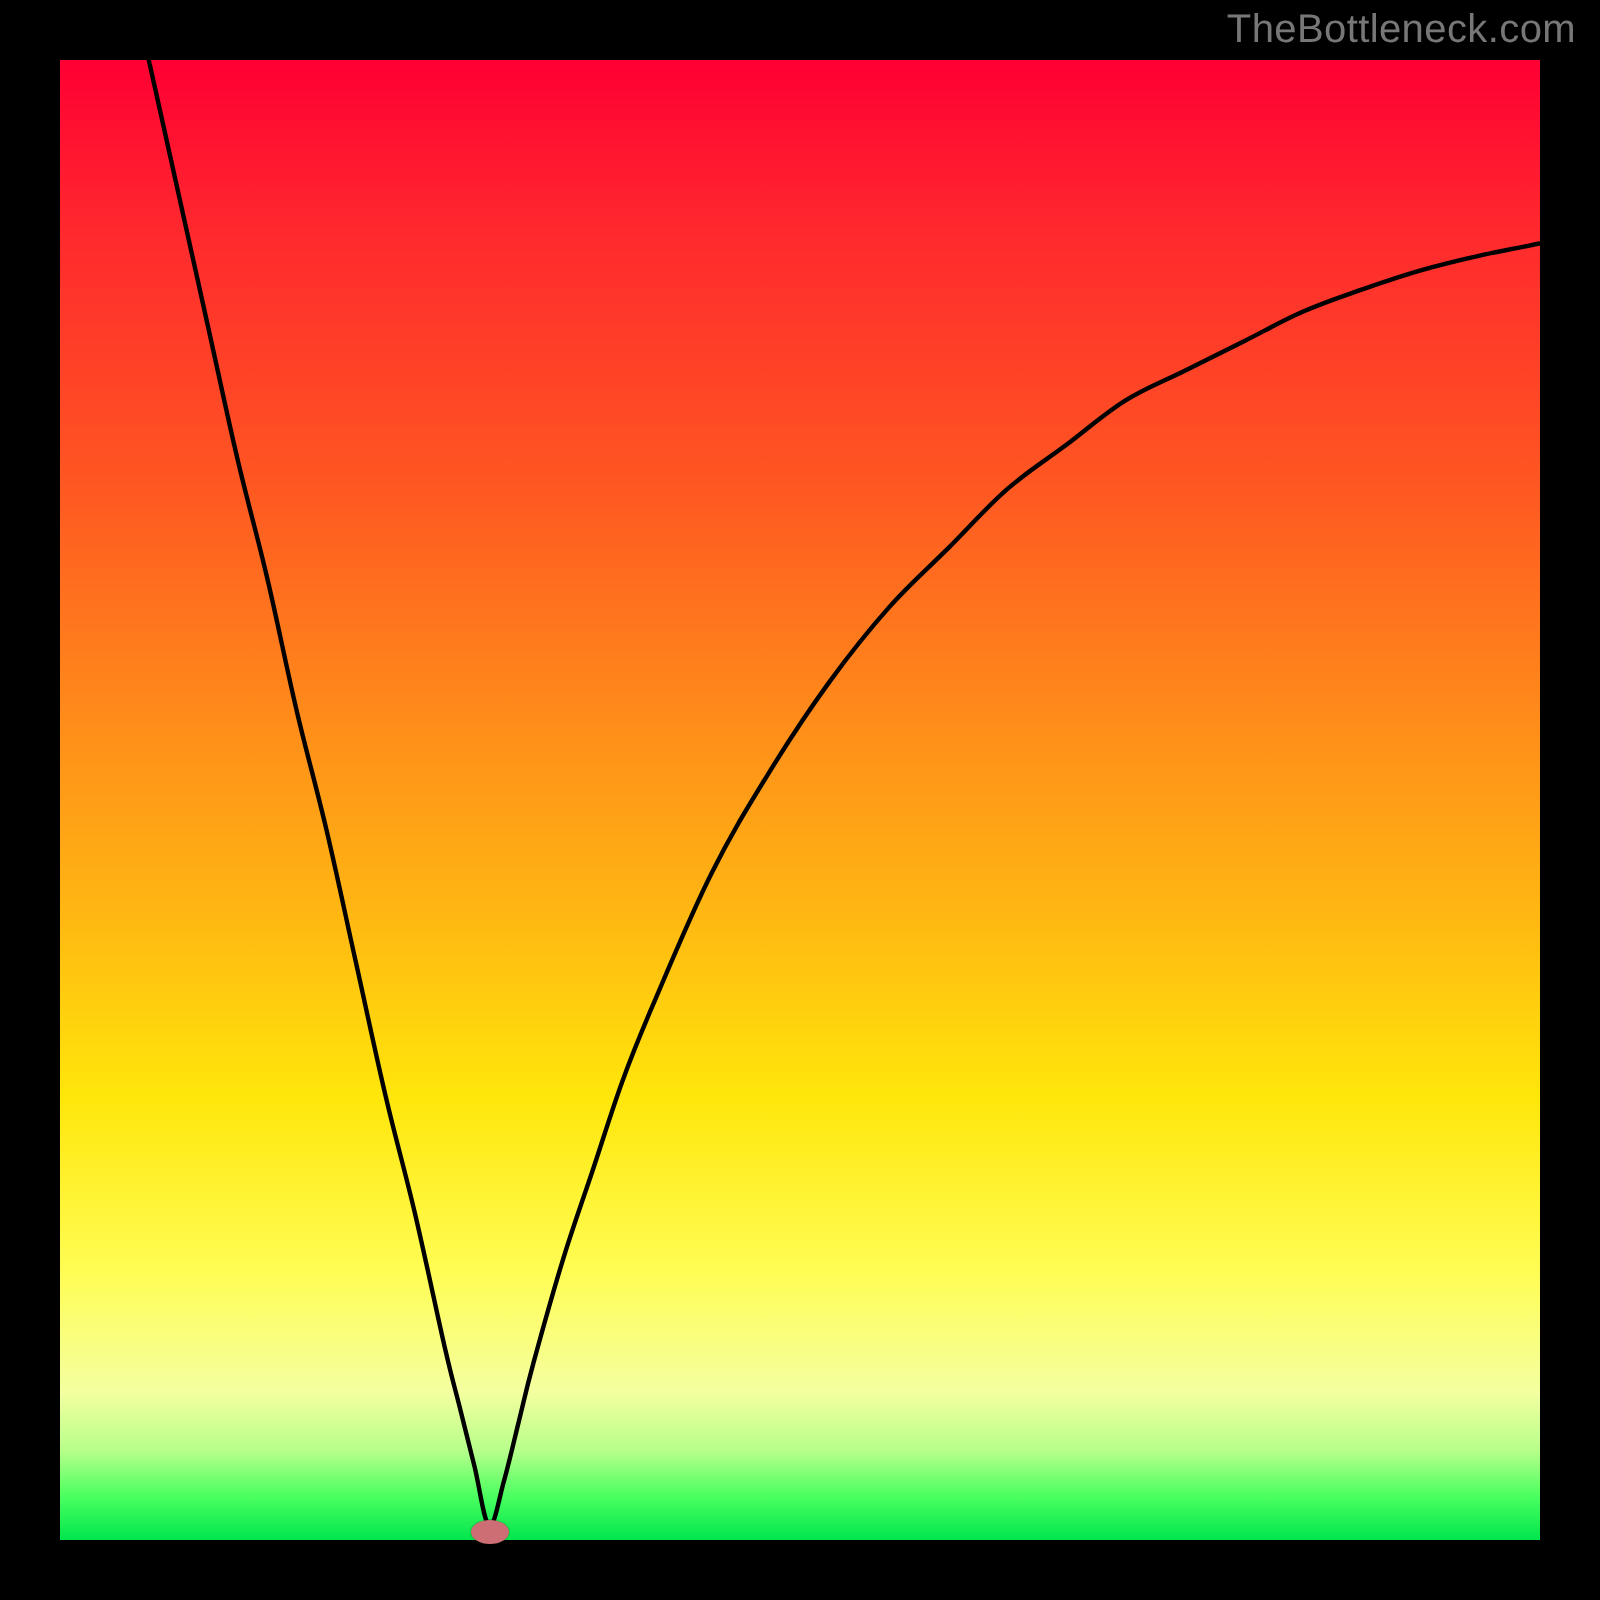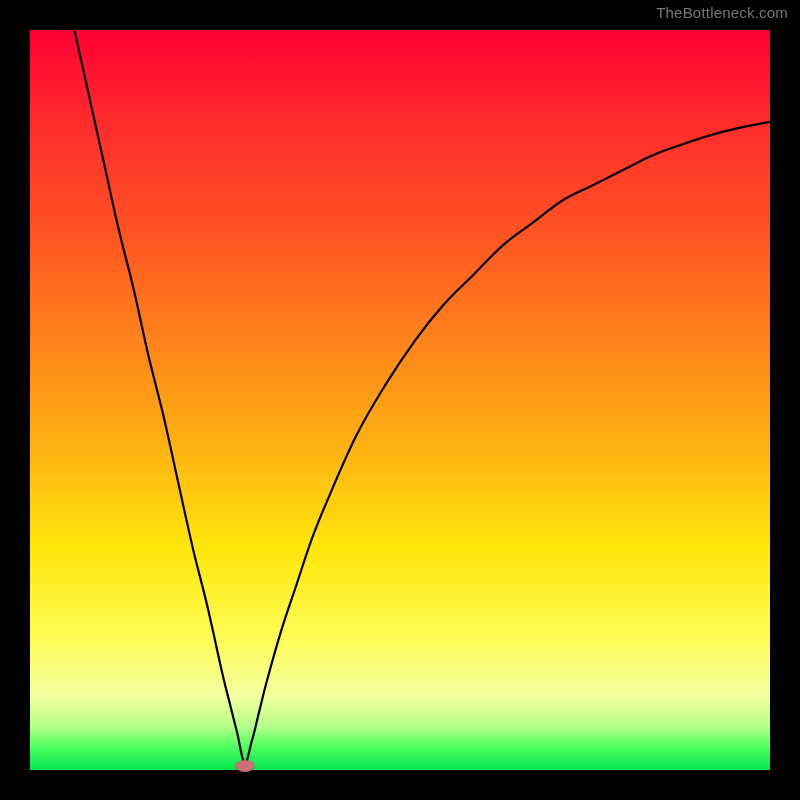--- a/index.html
+++ b/index.html
@@ -15,21 +15,21 @@
     position: relative;
     width: 800px;
     height: 800px;
     background: #000;
   }
   .watermark {
     position: absolute;
     top: 4px;
     right: 12px;
     color: #777;
-    font-size: 15px;
+    font-size: 20px;
     font-weight: 400;
     letter-spacing: 0.2px;
     user-select: none;
   }
   .plot {
     position: absolute;
     left: 30px;
     top: 30px;
     width: 740px;
     height: 740px;

